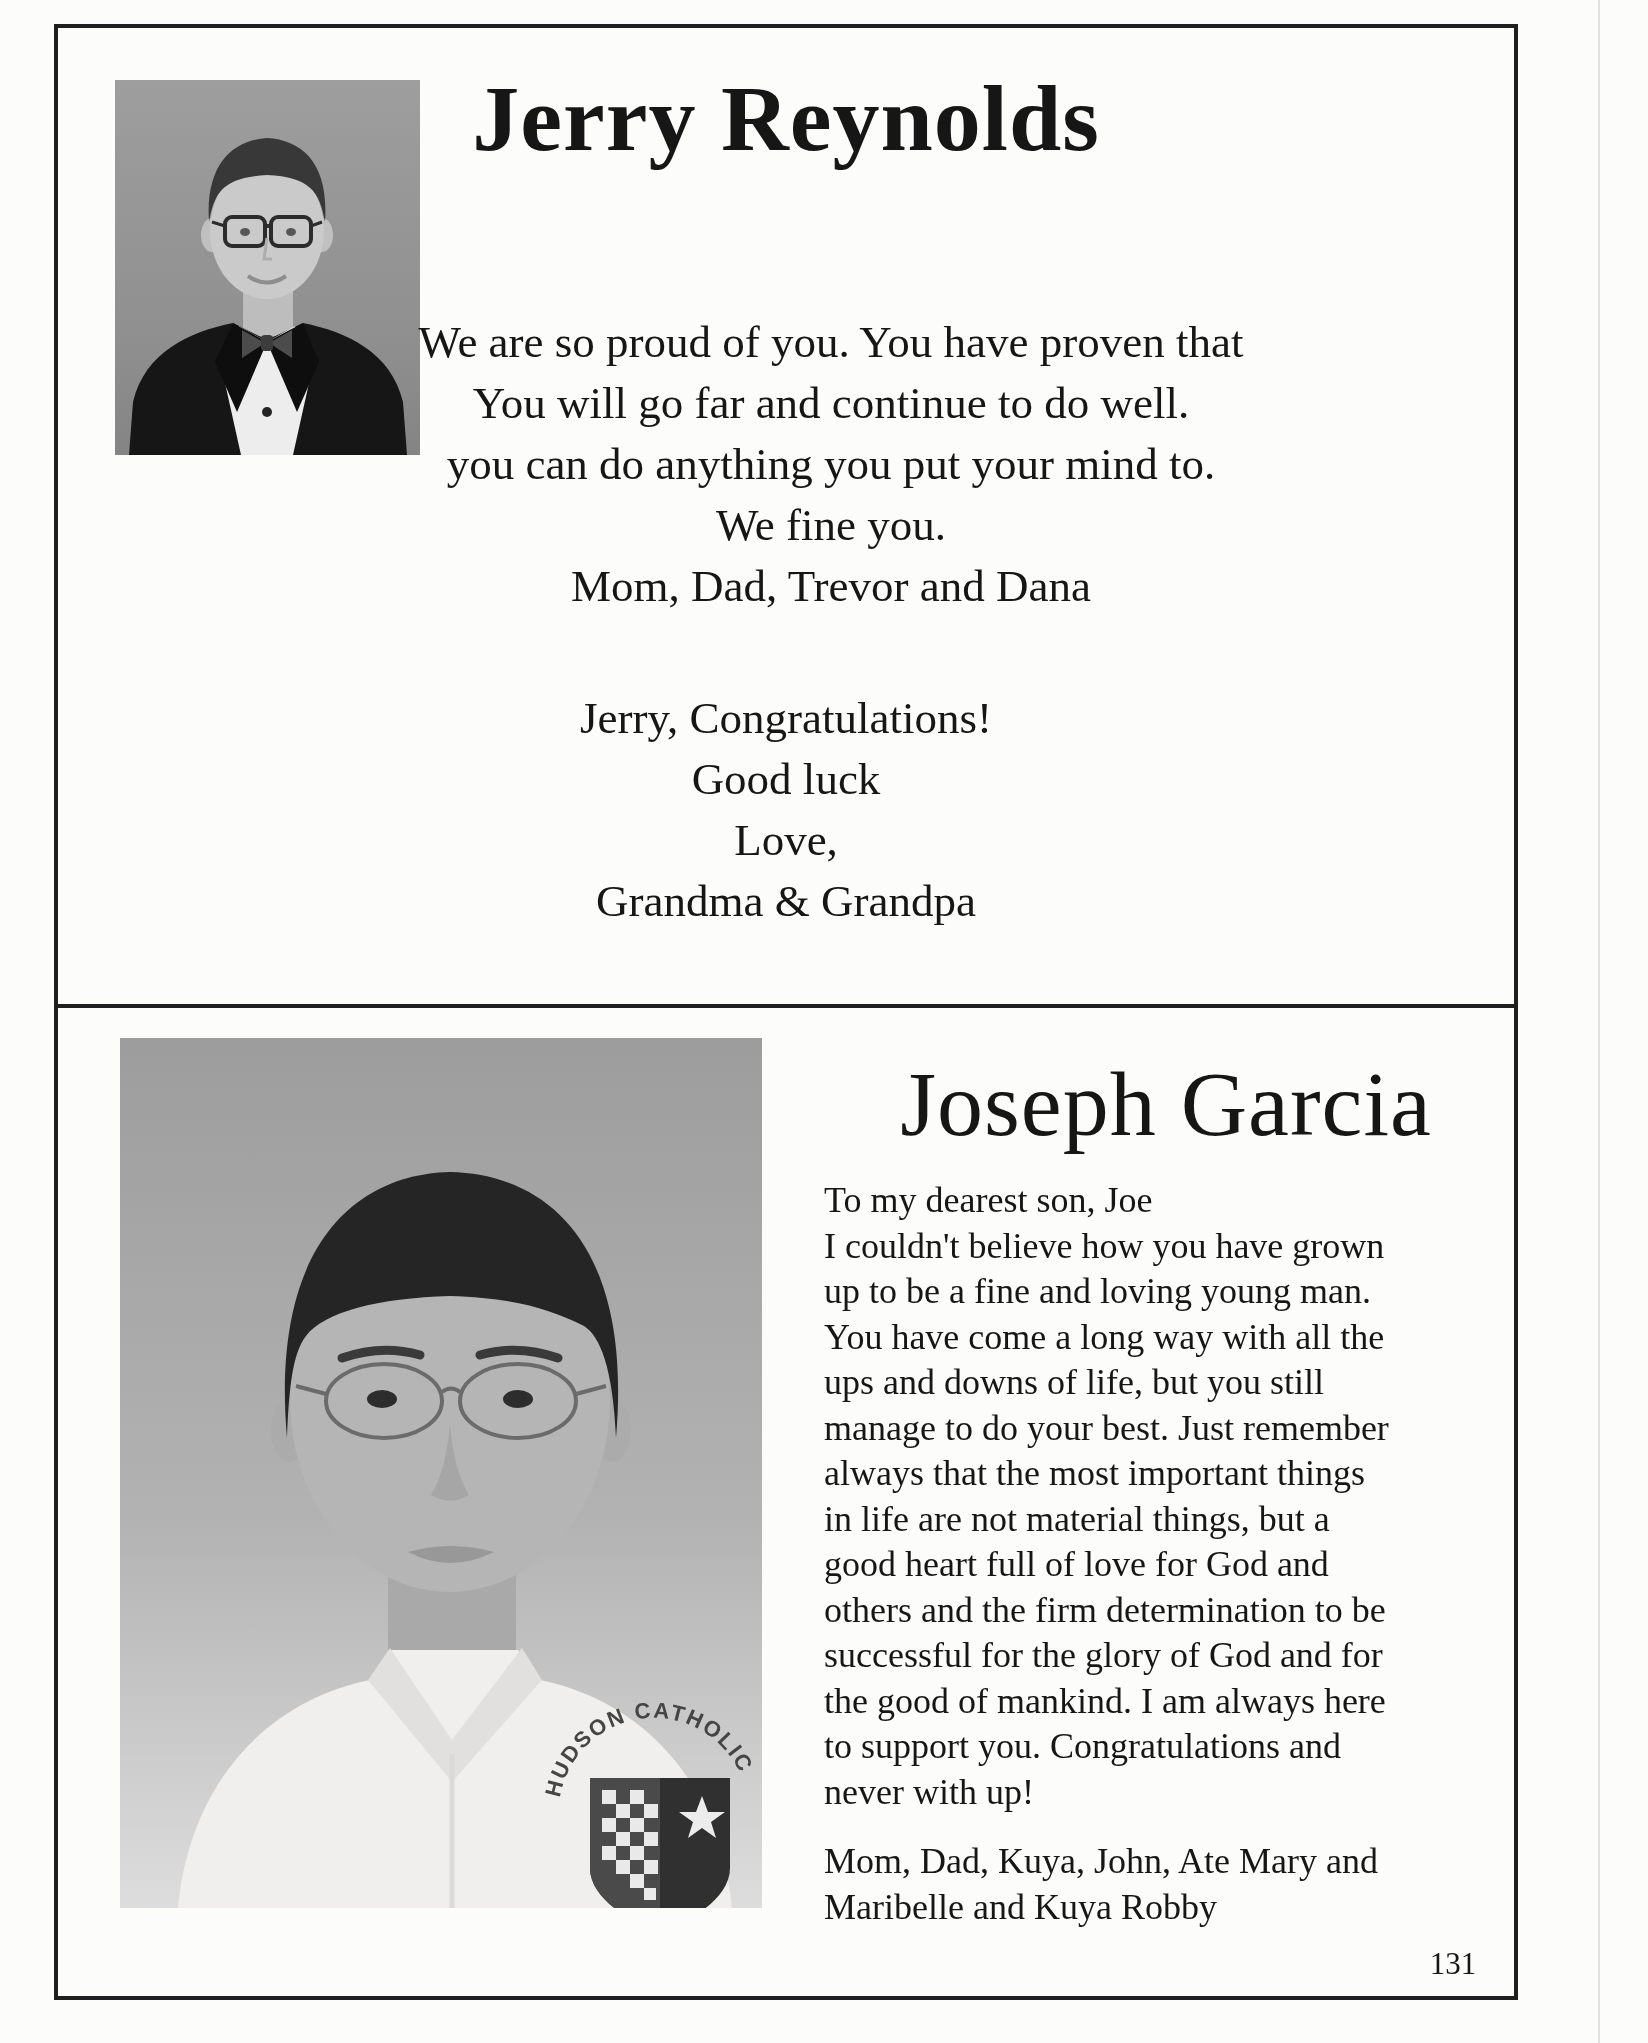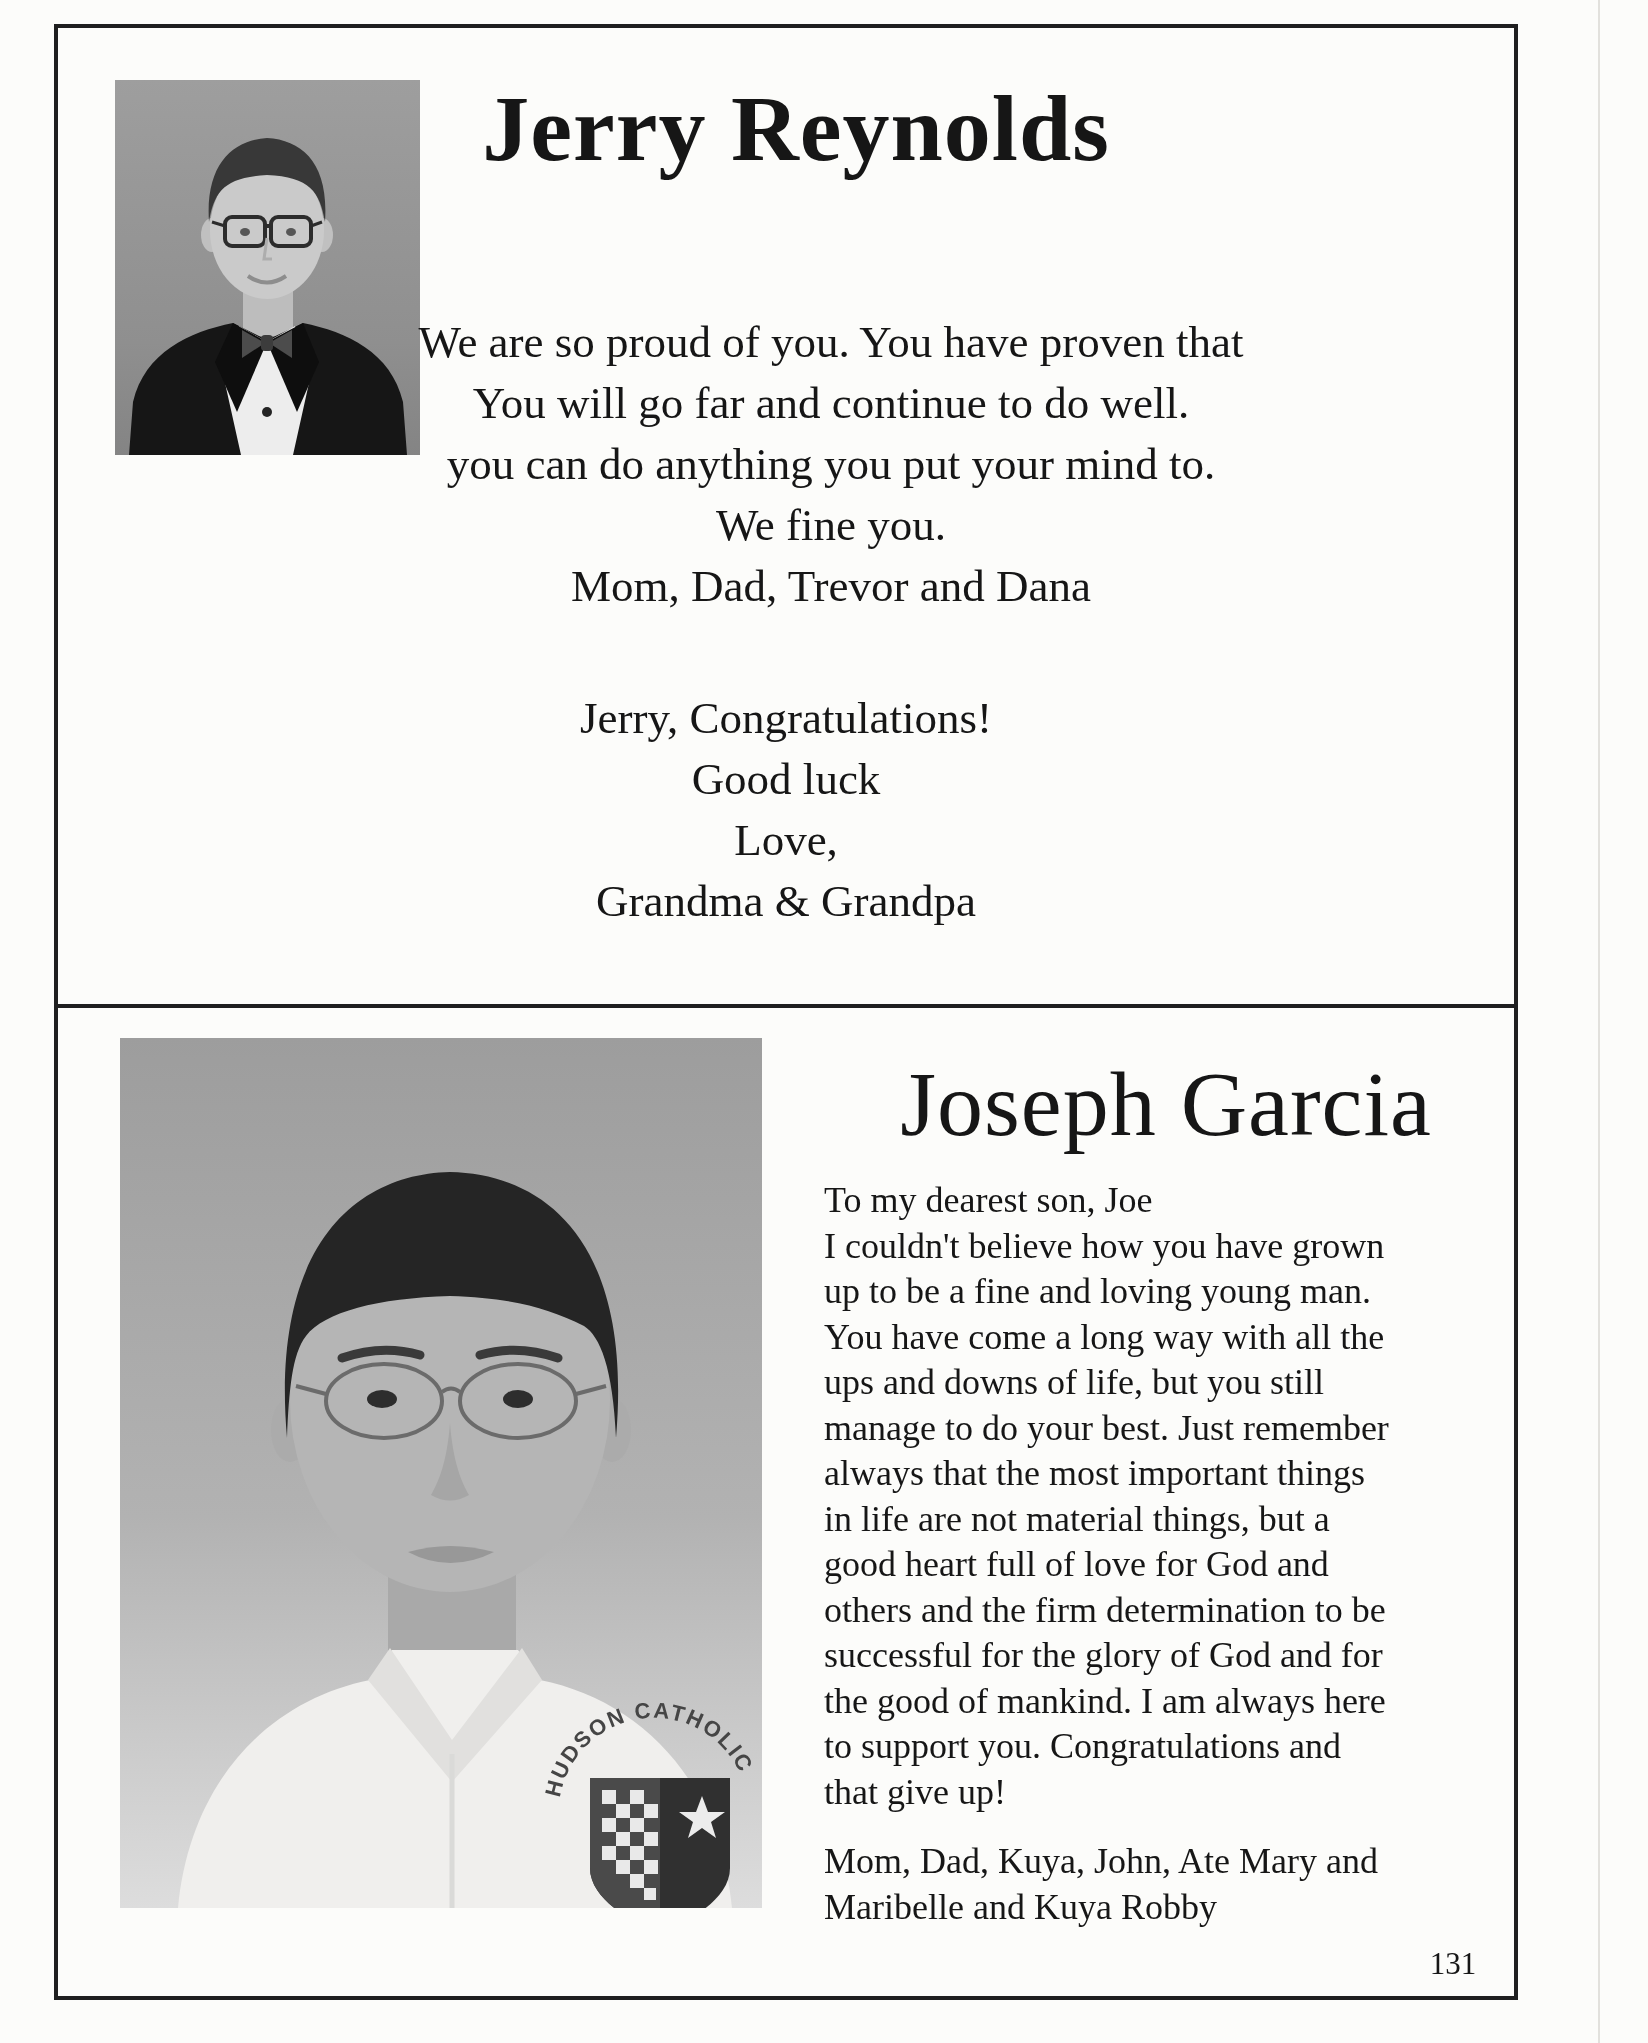--- a/index.html
+++ b/index.html
@@ -10,21 +10,21 @@
     color:#161616;
   }
   .scan-edge-line { position:absolute; left:1598px; top:0; width:2px; height:100%; background:#e2e1dd; }
   .frame { position:absolute; left:54px; top:24px; width:1464px; height:1976px; border:4px solid #1f1f1f; box-sizing:border-box; }
   .divider { position:absolute; left:54px; top:1004px; width:1464px; height:4px; background:#1f1f1f; }
 
   
   .photo-jerry { position:absolute; left:115px; top:80px; width:305px; height:375px; }
   .photo-jerry svg, .photo-joseph svg { display:block; width:100%; height:100%; }
   .title-jerry {
-    position:absolute; left:54px; top:58px; width:1464px; margin:10px;
+    position:absolute; left:54px; top:58px; width:1464px; margin:0;
     text-align:center; font-size:94px; font-weight:700; letter-spacing:1px; line-height:120px;
   }
   .msg-jerry-1 { position:absolute; left:54px; top:312px; width:1464px; text-align:center; font-size:45px; line-height:61px;margin-left:45px; }
   .msg-jerry-2 { position:absolute; left:54px; top:688px; width:1464px; text-align:center; font-size:45px; line-height:61px; }
 
   
   .photo-joseph { position:absolute; left:120px; top:1038px; width:642px; height:870px; }
   .title-joseph {
     position:absolute; left:770px; top:1036px; width:760px; margin:16px;
     text-align:center; font-size:92px; font-weight:400; line-height:104px; letter-spacing:1px;
@@ -166,21 +166,21 @@
       <div class="line">You have come a long way with all the</div>
       <div class="line">ups and downs of life, but you still</div>
       <div class="line">manage to do your best. Just remember</div>
       <div class="line">always that the most important things</div>
       <div class="line">in life are not material things, but a</div>
       <div class="line">good heart full of love for God and</div>
       <div class="line">others and the firm determination to be</div>
       <div class="line">successful for the glory of God and for</div>
       <div class="line">the good of mankind. I am always here</div>
       <div class="line">to support you. Congratulations and</div>
-      <div class="line">that give up!</div>
+      <div class="line">never with up!</div>
     </div>
 
     <div class="msg-joseph-closing">
       <div class="line">Mom, Dad, Kuya, John, Ate Mary and</div>
       <div class="line">Maribelle and Kuya Robby</div>
     </div>
   </section>
 
   <div class="page-number">131</div>
 

